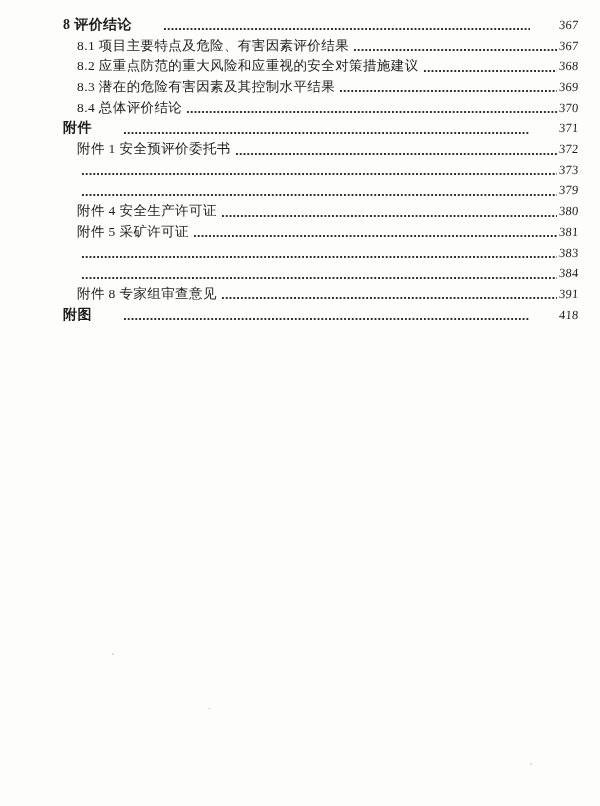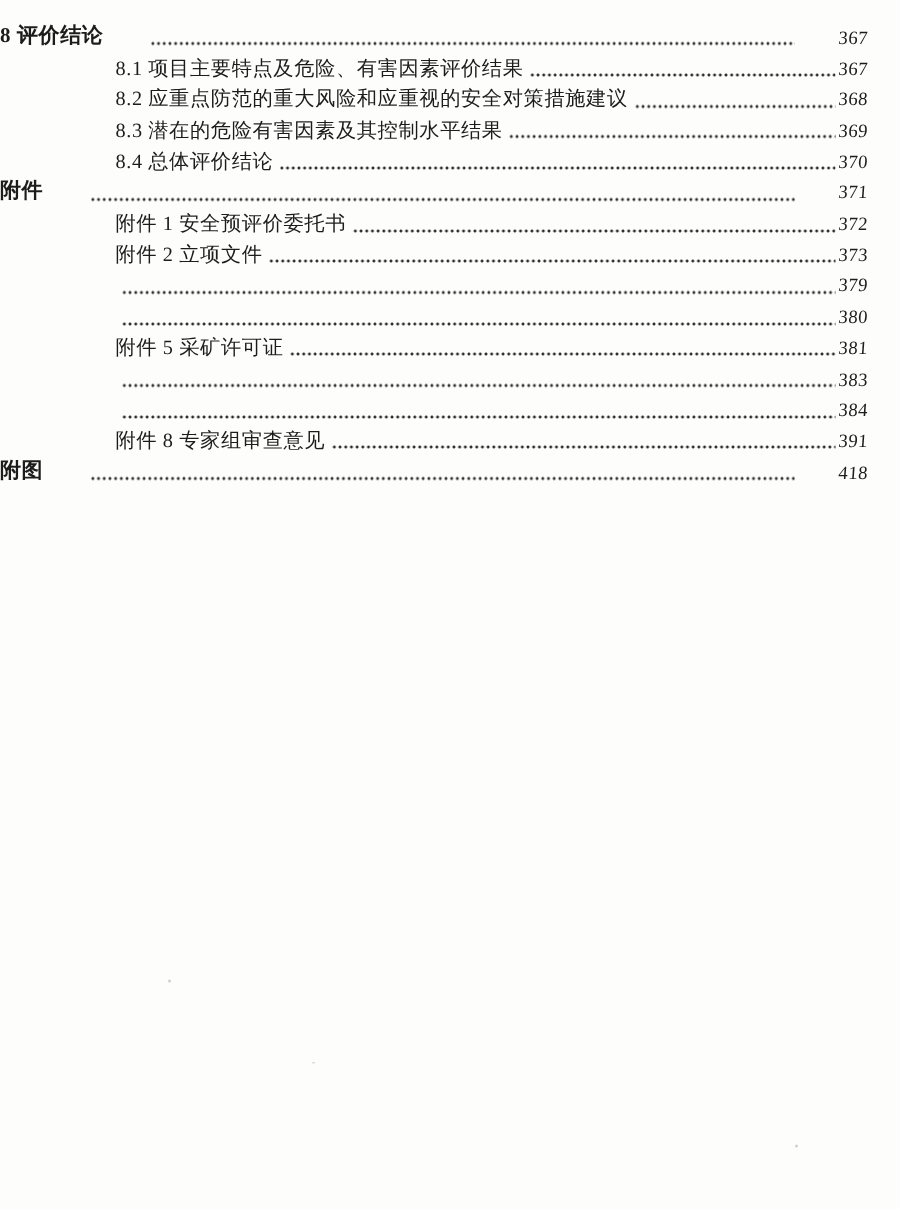--- a/index.html
+++ b/index.html
@@ -27,20 +27,21 @@
   }
   .toc-row {
     display: flex;
     align-items: flex-end;
     height: 20.7px;
     box-sizing: border-box;
     padding-right: 21px;
     line-height: 20.7px;
   }
   .toc-row.heading {
+    padding-left: 63px;
     gap: 27px;
   }
   .toc-row.item {
     padding-left: 77px;
   }
   .toc-label {
     white-space: nowrap;
     letter-spacing: 0.4px;
   }
   .toc-row.heading .toc-label {
@@ -120,31 +121,31 @@
     <span class="toc-page-num">371</span>
   </div>
 
   <div class="toc-row item">
     <span class="toc-label">附件 1  安全预评价委托书</span>
     <span class="leader"></span>
     <span class="toc-page-num">372</span>
   </div>
 
   <div class="toc-row item">
-    <span class="toc-label">附件 2  立项文件</span>
     <span class="leader"></span>
     <span class="toc-page-num">373</span>
   </div>
 
   <div class="toc-row item">
     <span class="leader"></span>
     <span class="toc-page-num">379</span>
   </div>
 
   <div class="toc-row item">
+    <span class="toc-label">附件 4  安全生产许可证</span>
     <span class="leader"></span>
     <span class="toc-page-num">380</span>
   </div>
 
   <div class="toc-row item">
     <span class="toc-label">附件 5  采矿许可证</span>
     <span class="leader"></span>
     <span class="toc-page-num">381</span>
   </div>
 

